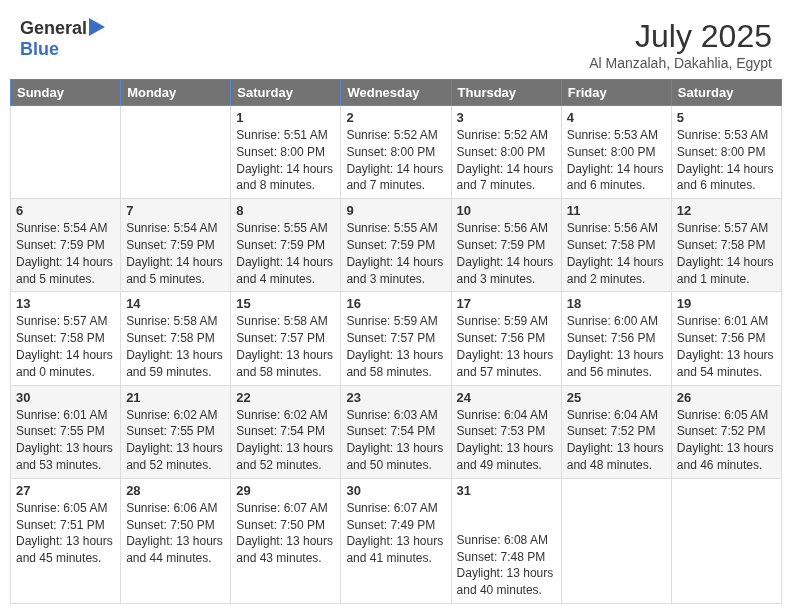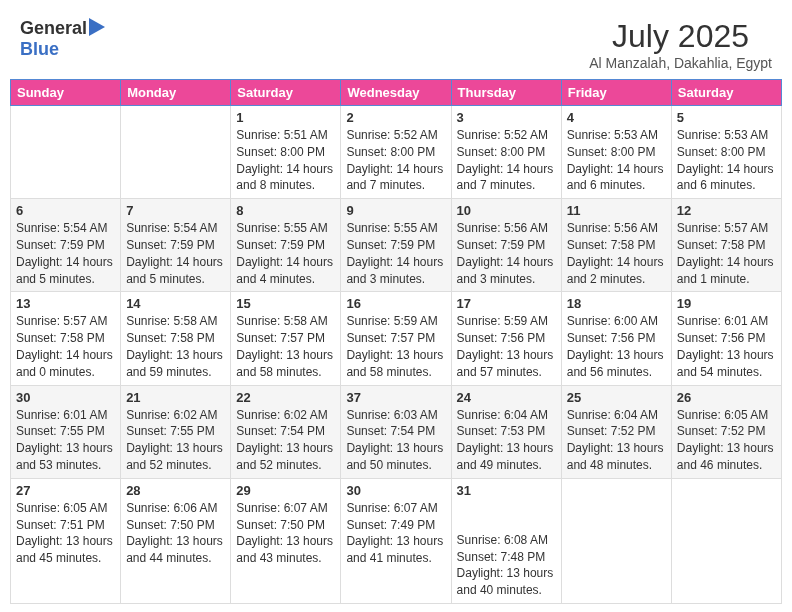--- a/index.html
+++ b/index.html
@@ -37,38 +37,38 @@
     .logo-triangle {
       display: inline-block;
       width: 0;
       height: 0;
       border-top: 9px solid transparent;
       border-bottom: 9px solid transparent;
       border-left: 16px solid #3a6fc4;
       margin-left: 2px;
     }
     .title-section {
-      text-align: center;
+      text-align: right;
     }
     .month-year {
       font-size: 32px;
       color: #333;
       font-weight: normal;
     }
     .location {
       font-size: 14px;
       color: #555;
     }
     .calendar {
       width: 100%;
       border-collapse: collapse;
       margin-top: 4px;
     }
     .calendar th {
-      background: #ec4899;
+      background: #737373;
       color: #fff;
       text-align: left;
       padding: 5px 6px;
       font-size: 13px;
       border: 1px solid #5588d4;
     }
     .calendar td {
       border: 1px solid #ddd;
       vertical-align: top;
       padding: 4px 5px;
@@ -267,21 +267,21 @@
 Sunset: 7:55 PM
 Daylight: 13 hours and 52 minutes.</div>
         </td>
         <td>
           <span class="day-number">22</span>
           <div class="day-info" style="white-space: pre-line;">Sunrise: 6:02 AM
 Sunset: 7:54 PM
 Daylight: 13 hours and 52 minutes.</div>
         </td>
         <td>
-          <span class="day-number">37</span>
+          <span class="day-number">23</span>
           <div class="day-info" style="white-space: pre-line;">Sunrise: 6:03 AM
 Sunset: 7:54 PM
 Daylight: 13 hours and 50 minutes.</div>
         </td>
         <td>
           <span class="day-number">24</span>
           <div class="day-info" style="white-space: pre-line;">Sunrise: 6:04 AM
 Sunset: 7:53 PM
 Daylight: 13 hours and 49 minutes.</div>
         </td>

